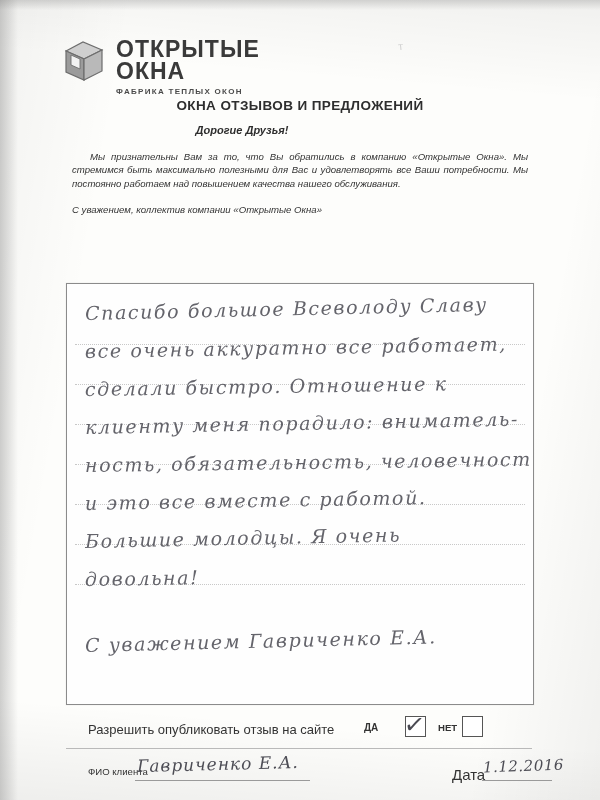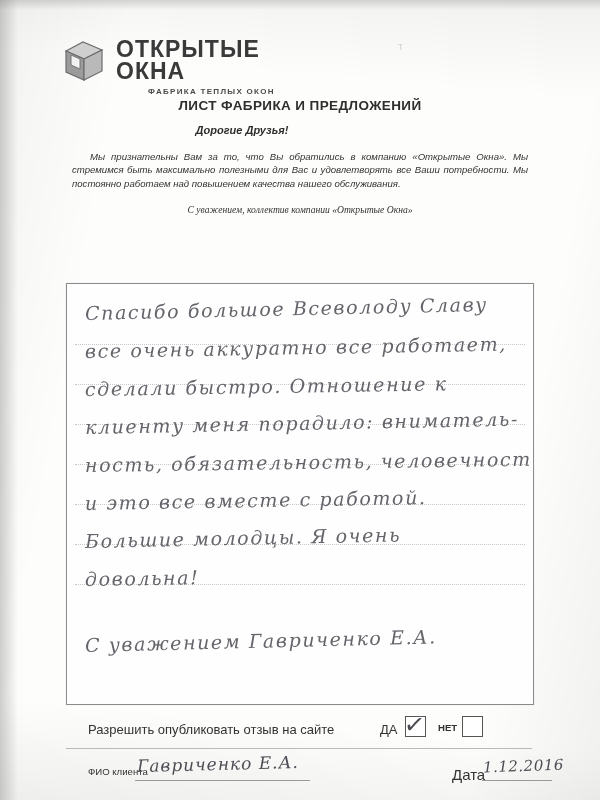--- a/index.html
+++ b/index.html
@@ -76,21 +76,20 @@
     letter-spacing: 1px;
     line-height: 22px;
     color: #3a3a3a;
   }
   .logo-sub {
     font-size: 8px;
     font-weight: bold;
     letter-spacing: 1.3px;
     color: #4a4a4a;
     margin-top: 5px;
-    margin-left: 32px;
   }
 
   
   .faint-mark {
     position: absolute;
     left: 398px;
     top: 40px;
     font-size: 11px;
     color: #d2d2d2;
     transform: rotate(-6deg);
@@ -126,24 +125,23 @@
     width: 456px;
     font-size: 9.6px;
     font-style: italic;
     line-height: 13.4px;
     color: #333;
     text-align: justify;
   }
   .intro p { margin: 0 0 9px 0; text-indent: 18px; }
   .intro p.sign {
     text-indent: 0;
-    text-align: center;
+    text-align: left;
     margin-top: 13px;
     margin-bottom: 0;
-    font-family: Liberation Serif, serif;
   }
 
   
   .hand-box {
     position: absolute;
     left: 66px;
     top: 283px;
     width: 466px;
     height: 420px;
     border: 1px solid #8b8b8b;
@@ -175,24 +173,24 @@
   
   .perm-row {
     position: absolute;
     left: 88px;
     top: 722px;
     font-size: 13px;
     color: #333;
   }
   .yes-label {
     position: absolute;
-    left: 380px;
+    left: 364px;
     top: 722px;
-    font-size: 13px;
-    font-weight: normal;
+    font-size: 10px;
+    font-weight: bold;
     color: #333;
   }
   .yes-box {
     position: absolute;
     left: 405px;
     top: 716px;
     width: 19px;
     height: 19px;
     border: 1px solid #555;
     background: #fff;
@@ -303,21 +301,21 @@
     </div>
     <div class="logo-text-wrap">
       <div class="logo-line1">ОТКРЫТЫЕ</div>
       <div class="logo-line2">ОКНА</div>
       <div class="logo-sub">ФАБРИКА ТЕПЛЫХ ОКОН</div>
     </div>
   </div>
 
   <div class="faint-mark">т</div>
 
-  <div class="doc-title">ЛИСТ ФАБРИКА И ПРЕДЛОЖЕНИЙ</div>
+  <div class="doc-title">ОКНА ОТЗЫВОВ И ПРЕДЛОЖЕНИЙ</div>
   <div class="doc-greeting">Дорогие Друзья!</div>
 
   <div class="intro">
     <p>Мы признательны Вам за то, что Вы обратились в компанию «Открытые Окна». Мы стремимся быть максимально полезными для Вас и удовлетворять все Ваши потребности. Мы постоянно работаем над повышением качества нашего обслуживания.</p>
     <p class="sign">С уважением, коллектив компании «Открытые Окна»</p>
   </div>
 
   <div class="hand-box">
     <div class="rule" style="top:60px"></div>
     <div class="rule" style="top:100px"></div>

